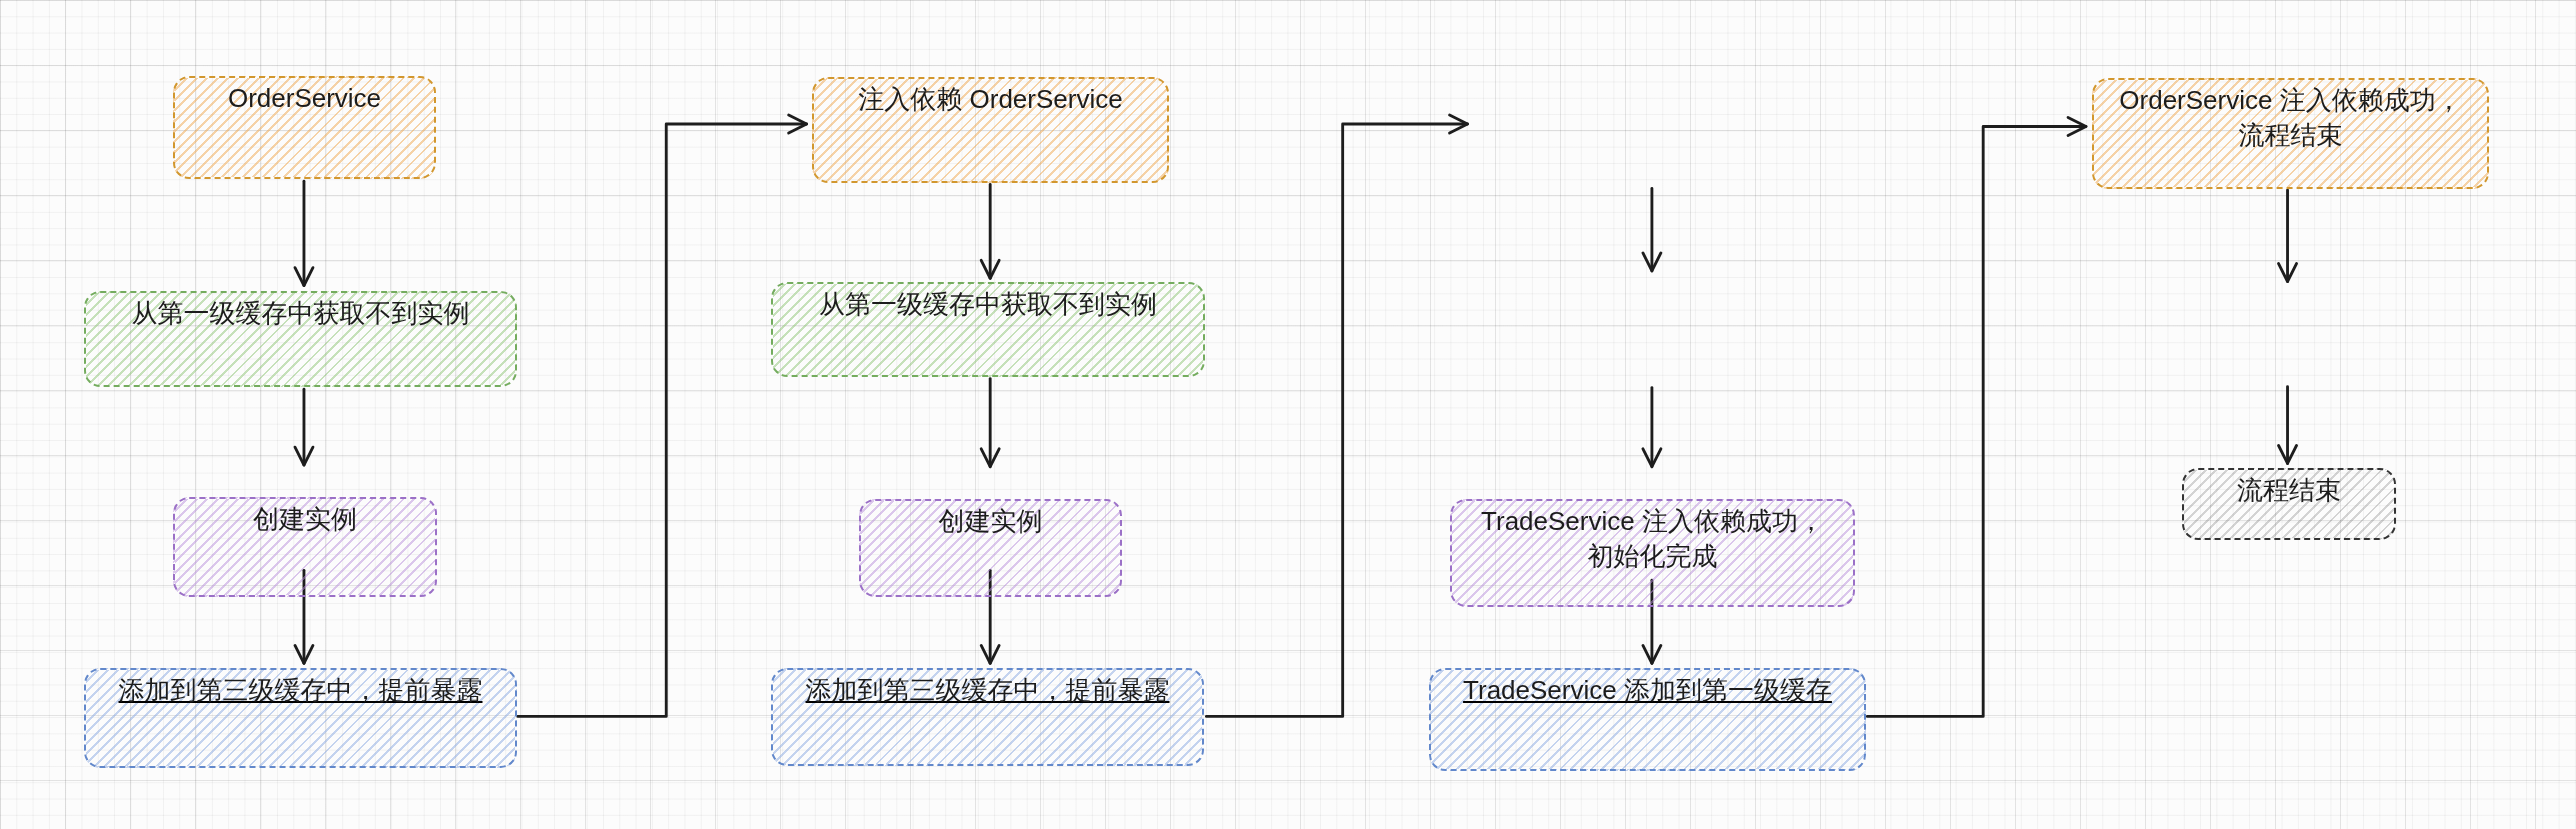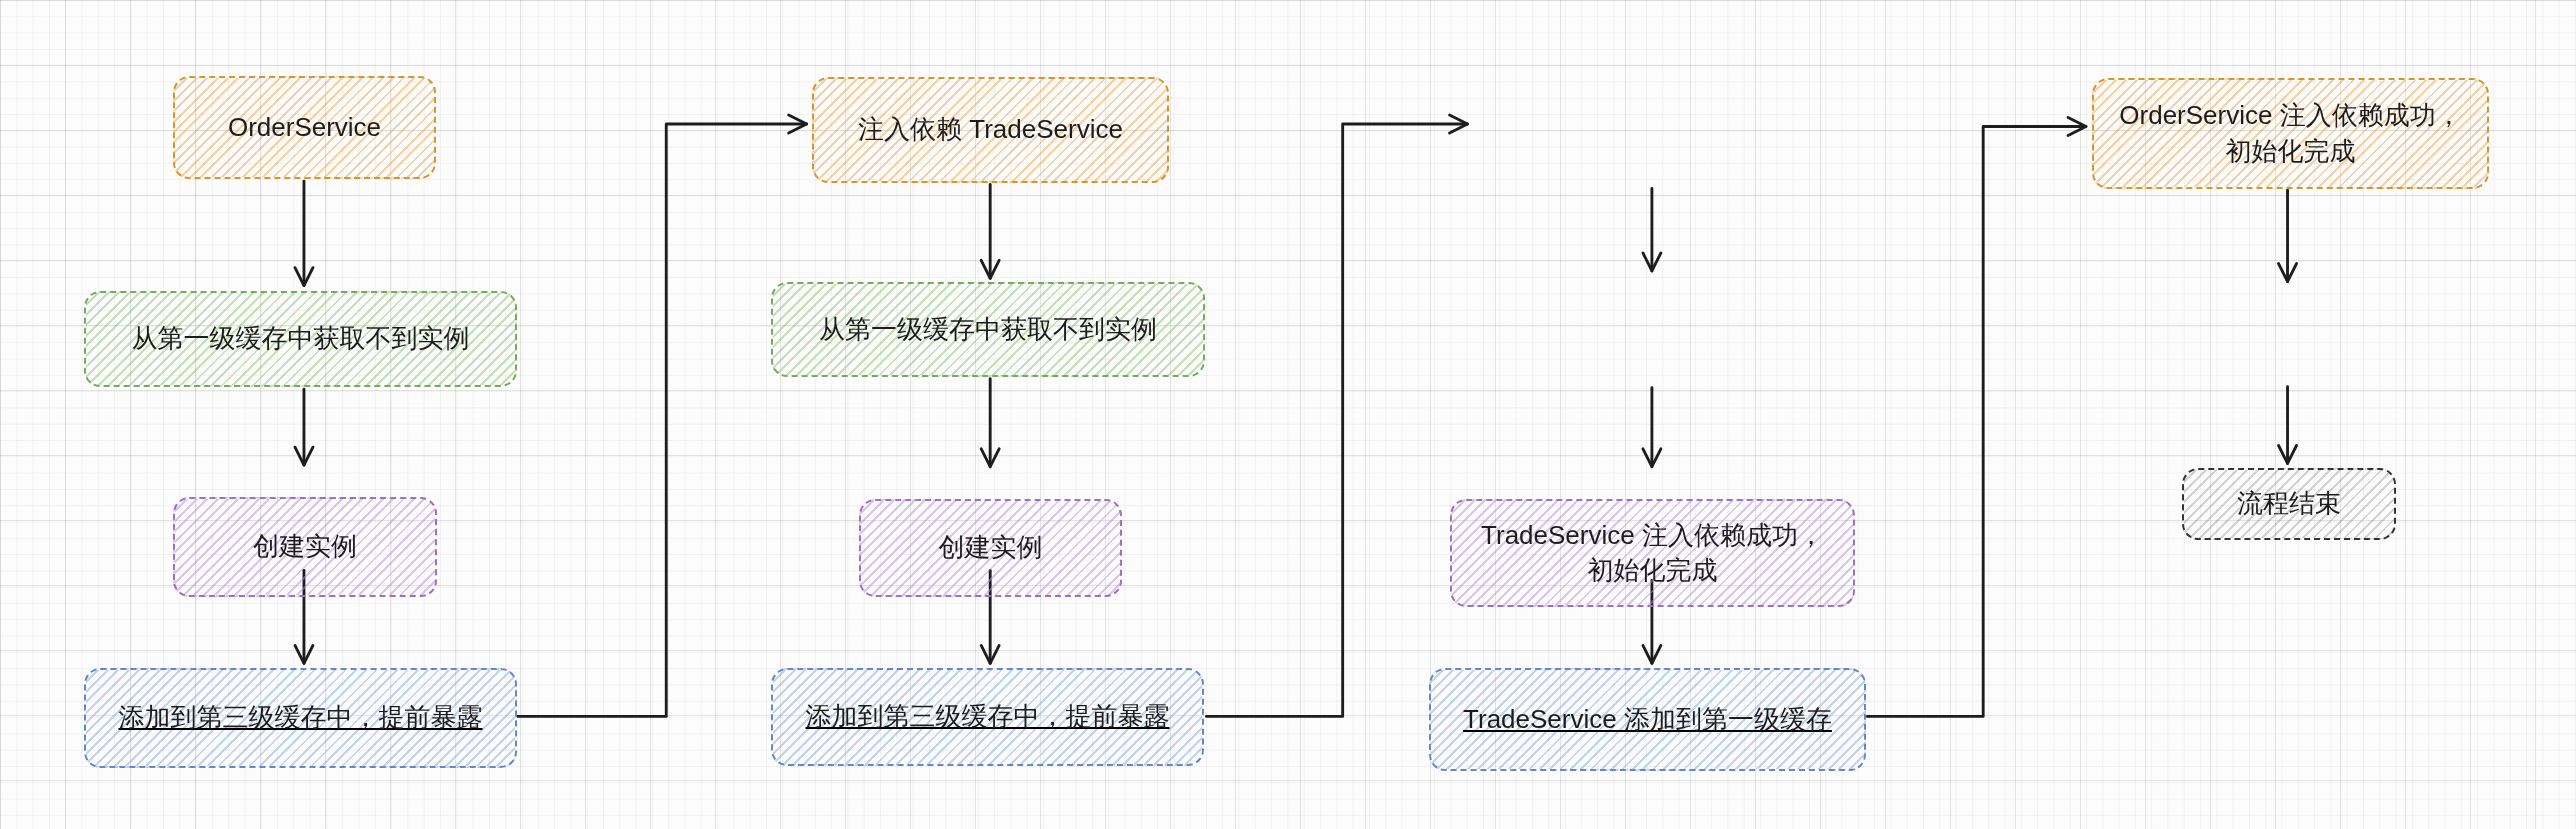--- a/index.html
+++ b/index.html
@@ -11,21 +11,21 @@
     background-image:
       linear-gradient(to right, rgba(110,110,110,0.18) 1.2px, transparent 1.2px),
       linear-gradient(to bottom, rgba(110,110,110,0.18) 1.2px, transparent 1.2px),
       linear-gradient(to right, rgba(110,110,110,0.08) 0.8px, transparent 0.8px),
       linear-gradient(to bottom, rgba(110,110,110,0.08) 0.8px, transparent 0.8px);
     background-size:65px 65px,65px 65px,16.3px 16.3px,16.3px 16.3px;
     overflow:hidden;
   }
   .node{
     position:absolute;
-    display:flex;align-items:center;justify-content:center;
+    display:flex;justify-content:center;
     border:2.9px dashed #999;
     border-radius:16.3px;
     box-sizing:border-box;
     text-align:center;
     padding:3.3px 9.8px;
   }
   .label{
     color:#1C1C1C;
     font-size:26px;
     line-height:1.35;
@@ -78,21 +78,21 @@
     <span class="label">从第一级缓存中获取不到实例</span>
   </div>
   <div class="node purple" style="left:173px;top:469px;width:264px;height:100px">
     <span class="label">创建实例</span>
   </div>
   <div class="node blue" style="left:84px;top:668px;width:433px;height:100px">
     <span class="label">添加到第三级缓存中，提前暴露</span>
   </div>
 
   <div class="node orange" style="left:812px;top:77px;width:357px;height:106px">
-    <span class="label">注入依赖 TradeService</span>
+    <span class="label">注入依赖 OrderService</span>
   </div>
   <div class="node green" style="left:771px;top:282px;width:434px;height:95px">
     <span class="label">从第一级缓存中获取不到实例</span>
   </div>
   <div class="node purple" style="left:859px;top:471px;width:263px;height:98px">
     <span class="label">创建实例</span>
   </div>
   <div class="node blue" style="left:771px;top:668px;width:433px;height:98px">
     <span class="label">添加到第三级缓存中，提前暴露</span>
   </div>
@@ -100,20 +100,20 @@
   <div class="node purple" style="left:1450px;top:471px;width:405px;height:108px">
     <span class="label">TradeService 注入依赖成功，
 初始化完成</span>
   </div>
   <div class="node blue" style="left:1429px;top:668px;width:437px;height:103px">
     <span class="label">TradeService 添加到第一级缓存</span>
   </div>
 
   <div class="node orange" style="left:2092px;top:78px;width:397px;height:111px">
     <span class="label">OrderService 注入依赖成功，
-初始化完成</span>
+流程结束</span>
   </div>
   <div class="node gray" style="left:2182px;top:468px;width:214px;height:72px">
     <span class="label">流程结束</span>
   </div>
 
 </div>
 
 
 </body></html>

